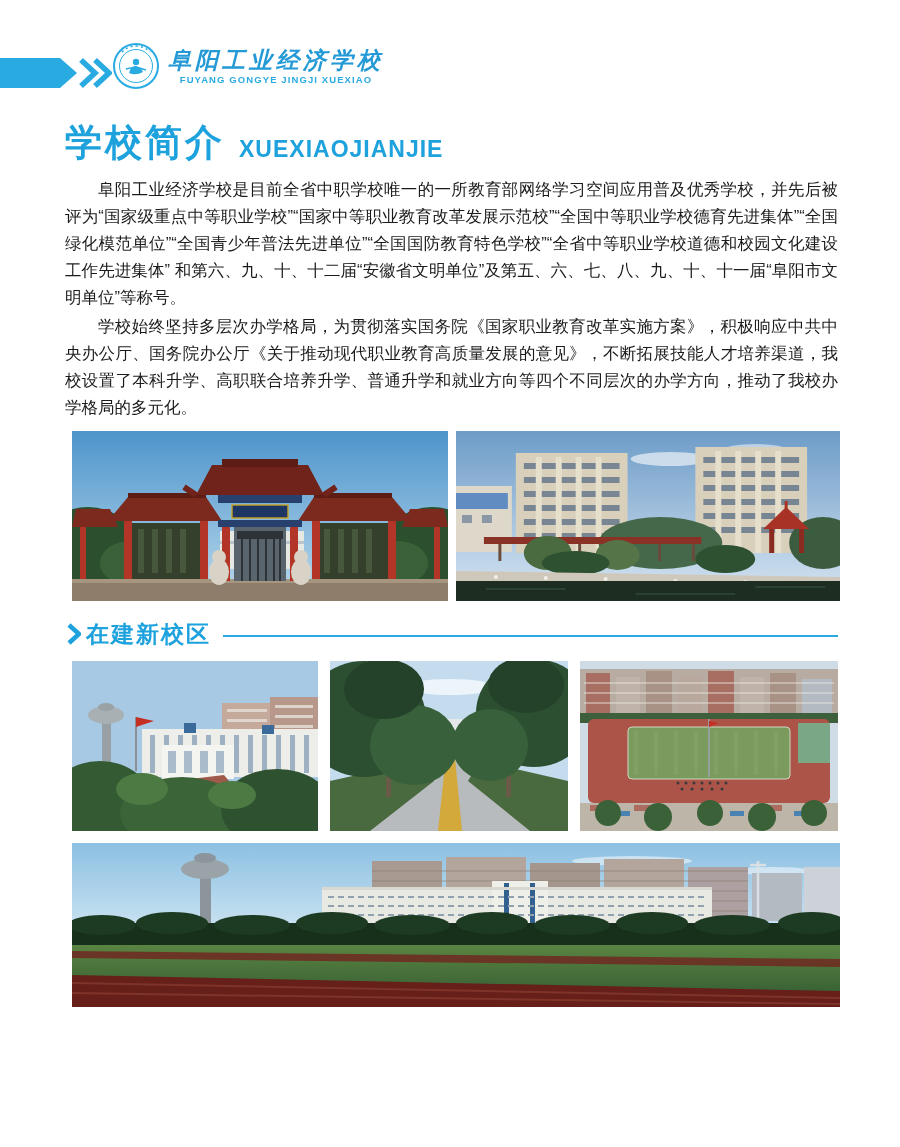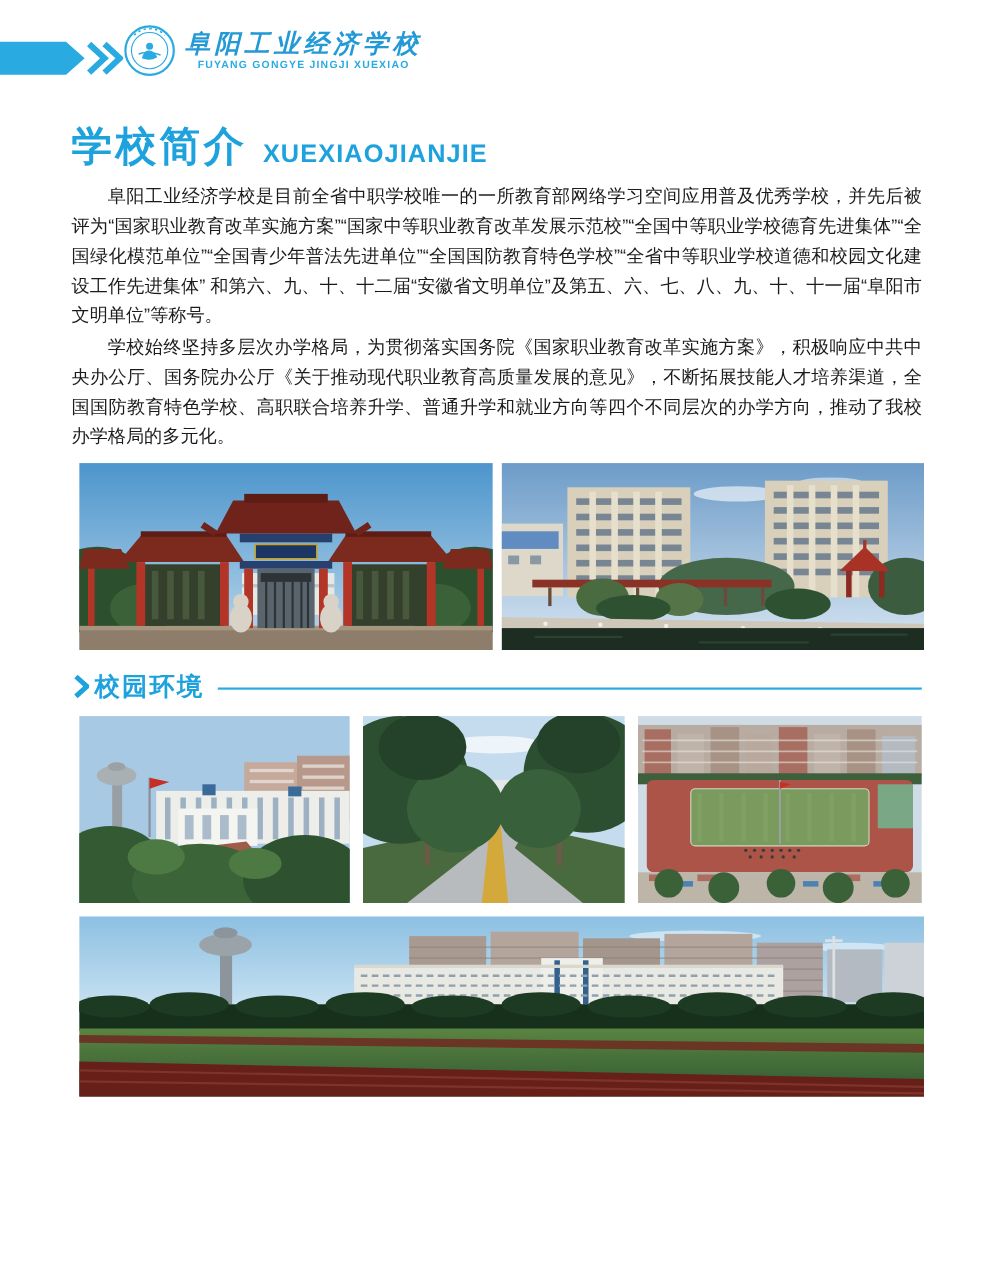--- a/index.html
+++ b/index.html
@@ -1,27 +1,27 @@
 <!DOCTYPE html>
 <html><head>
 <meta charset="utf-8">
 <style>
   html,body{margin:0;padding:0;background:#ffffff;}
   .page{position:relative;width:900px;height:1147px;background:#fff;overflow:hidden;
         font-family:"Liberation Sans","DejaVu Sans",sans-serif;}
   
-  .header{position:relative;height:92px;}
+  .header{position:relative;height:92px;margin-top:20px;}
   .band{position:absolute;left:0;top:36px;}
   .brand{position:absolute;left:112px;top:22px;display:flex;align-items:center;gap:8px;}
   .brand-text{display:flex;flex-direction:column;line-height:1.1;}
   .school-cn{font-family:"DejaVu Serif","Liberation Serif",serif;font-style:italic;font-weight:bold;
              font-size:23px;letter-spacing:4px;color:#2399d6;}
   .school-en{font-size:9.5px;font-weight:bold;letter-spacing:1.1px;color:#29abe2;margin-top:3px;text-align:center;}
   
-  .intro-title{display:flex;align-items:flex-end;gap:14px;margin:16px 62px 8px 65px;}
+  .intro-title{display:flex;align-items:flex-end;gap:14px;margin:6px 62px 8px 65px;}
   .intro-title .cn{font-size:37px;font-weight:bold;color:#1ea2dd;letter-spacing:3px;}
   .intro-title .py{font-size:23px;font-weight:bold;color:#1ea2dd;letter-spacing:1px;padding-bottom:5px;}
   
   .body-text{margin:2px 62px 0 65px;font-size:16.5px;line-height:27px;color:#1b1b1b;
              text-align:justify;text-indent:2em;}
   
   .photo-row-two{display:flex;gap:8px;margin:10px 60px 0 72px;height:170px;}
   .photo-row-two .ph1{width:376px;height:170px;}
   .photo-row-two .ph2{flex:1;height:170px;}
   .photo-row-three{display:flex;gap:12px;margin:12px 60px 0 72px;height:170px;}
@@ -62,22 +62,22 @@
         <div class="school-en">FUYANG GONGYE JINGJI XUEXIAO</div>
       </div>
     </div>
   </div>
 
   <div class="intro-title">
     <span class="cn">学校简介</span>
     <span class="py">XUEXIAOJIANJIE</span>
   </div>
 
-  <p class="body-text">阜阳工业经济学校是目前全省中职学校唯一的一所教育部网络学习空间应用普及优秀学校，并先后被评为“国家职业教育改革实施方案”“国家中等职业教育改革发展示范校”“全国中等职业学校德育先进集体”“全国绿化模范单位”“全国青少年普法先进单位”“全国国防教育特色学校”“全省中等职业学校道德和校园文化建设工作先进集体” 和第六、九、十、十二届“安徽省文明单位”及第五、六、七、八、九、十、十一届“阜阳市文明单位”等称号。</p>
-  <p class="body-text">学校始终坚持多层次办学格局，为贯彻落实国务院《国家职业教育改革实施方案》，积极响应中共中央办公厅、国务院办公厅《关于推动现代职业教育高质量发展的意见》，不断拓展技能人才培养渠道，全国国防教育特色学校、高职联合培养升学、普通升学和就业方向等四个不同层次的办学方向，推动了我校办学格局的多元化。</p>
+  <p class="body-text">阜阳工业经济学校是目前全省中职学校唯一的一所教育部网络学习空间应用普及优秀学校，并先后被评为“国家级重点中等职业学校”“国家中等职业教育改革发展示范校”“全国中等职业学校德育先进集体”“全国绿化模范单位”“全国青少年普法先进单位”“全国国防教育特色学校”“全省中等职业学校道德和校园文化建设工作先进集体” 和第六、九、十、十二届“安徽省文明单位”及第五、六、七、八、九、十、十一届“阜阳市文明单位”等称号。</p>
+  <p class="body-text">学校始终坚持多层次办学格局，为贯彻落实国务院《国家职业教育改革实施方案》，积极响应中共中央办公厅、国务院办公厅《关于推动现代职业教育高质量发展的意见》，不断拓展技能人才培养渠道，我校设置了本科升学、高职联合培养升学、普通升学和就业方向等四个不同层次的办学方向，推动了我校办学格局的多元化。</p>
 
   <div class="photo-row-two">
     <div class="ph1">
       <svg viewBox="0 0 376 170" preserveAspectRatio="none">
         <defs>
           <linearGradient id="sky1" x1="0" y1="0" x2="0" y2="1">
             <stop offset="0" stop-color="#4d95cc"></stop>
               <stop offset="1" stop-color="#bcd9ec"></stop>
           </linearGradient>
         </defs>
@@ -226,21 +226,21 @@
             <line x1="300" y1="156" x2="370" y2="156"></line>
         </g>
       </svg>
     </div>
   </div>
 
   <div class="section-header">
     <svg class="chev" viewBox="0 0 15 22">
       <polyline points="3,2 13,11 3,20" fill="none" stroke="#1ea2dd" stroke-width="4.5"></polyline>
     </svg>
-    <span class="title">校园环境</span>
+    <span class="title">在建新校区</span>
     <div class="rule"></div>
   </div>
 
   <div class="photo-row-three">
     <div class="ph3">
       <svg viewBox="0 0 246 170" preserveAspectRatio="none">
         <rect width="246" height="170" fill="#a7c9e4"></rect>
         <rect x="150" y="42" width="50" height="55" fill="#c5a99b"></rect>
         <rect x="198" y="36" width="48" height="60" fill="#b9988c"></rect>
         <g fill="#e8e2da" opacity="0.8">

